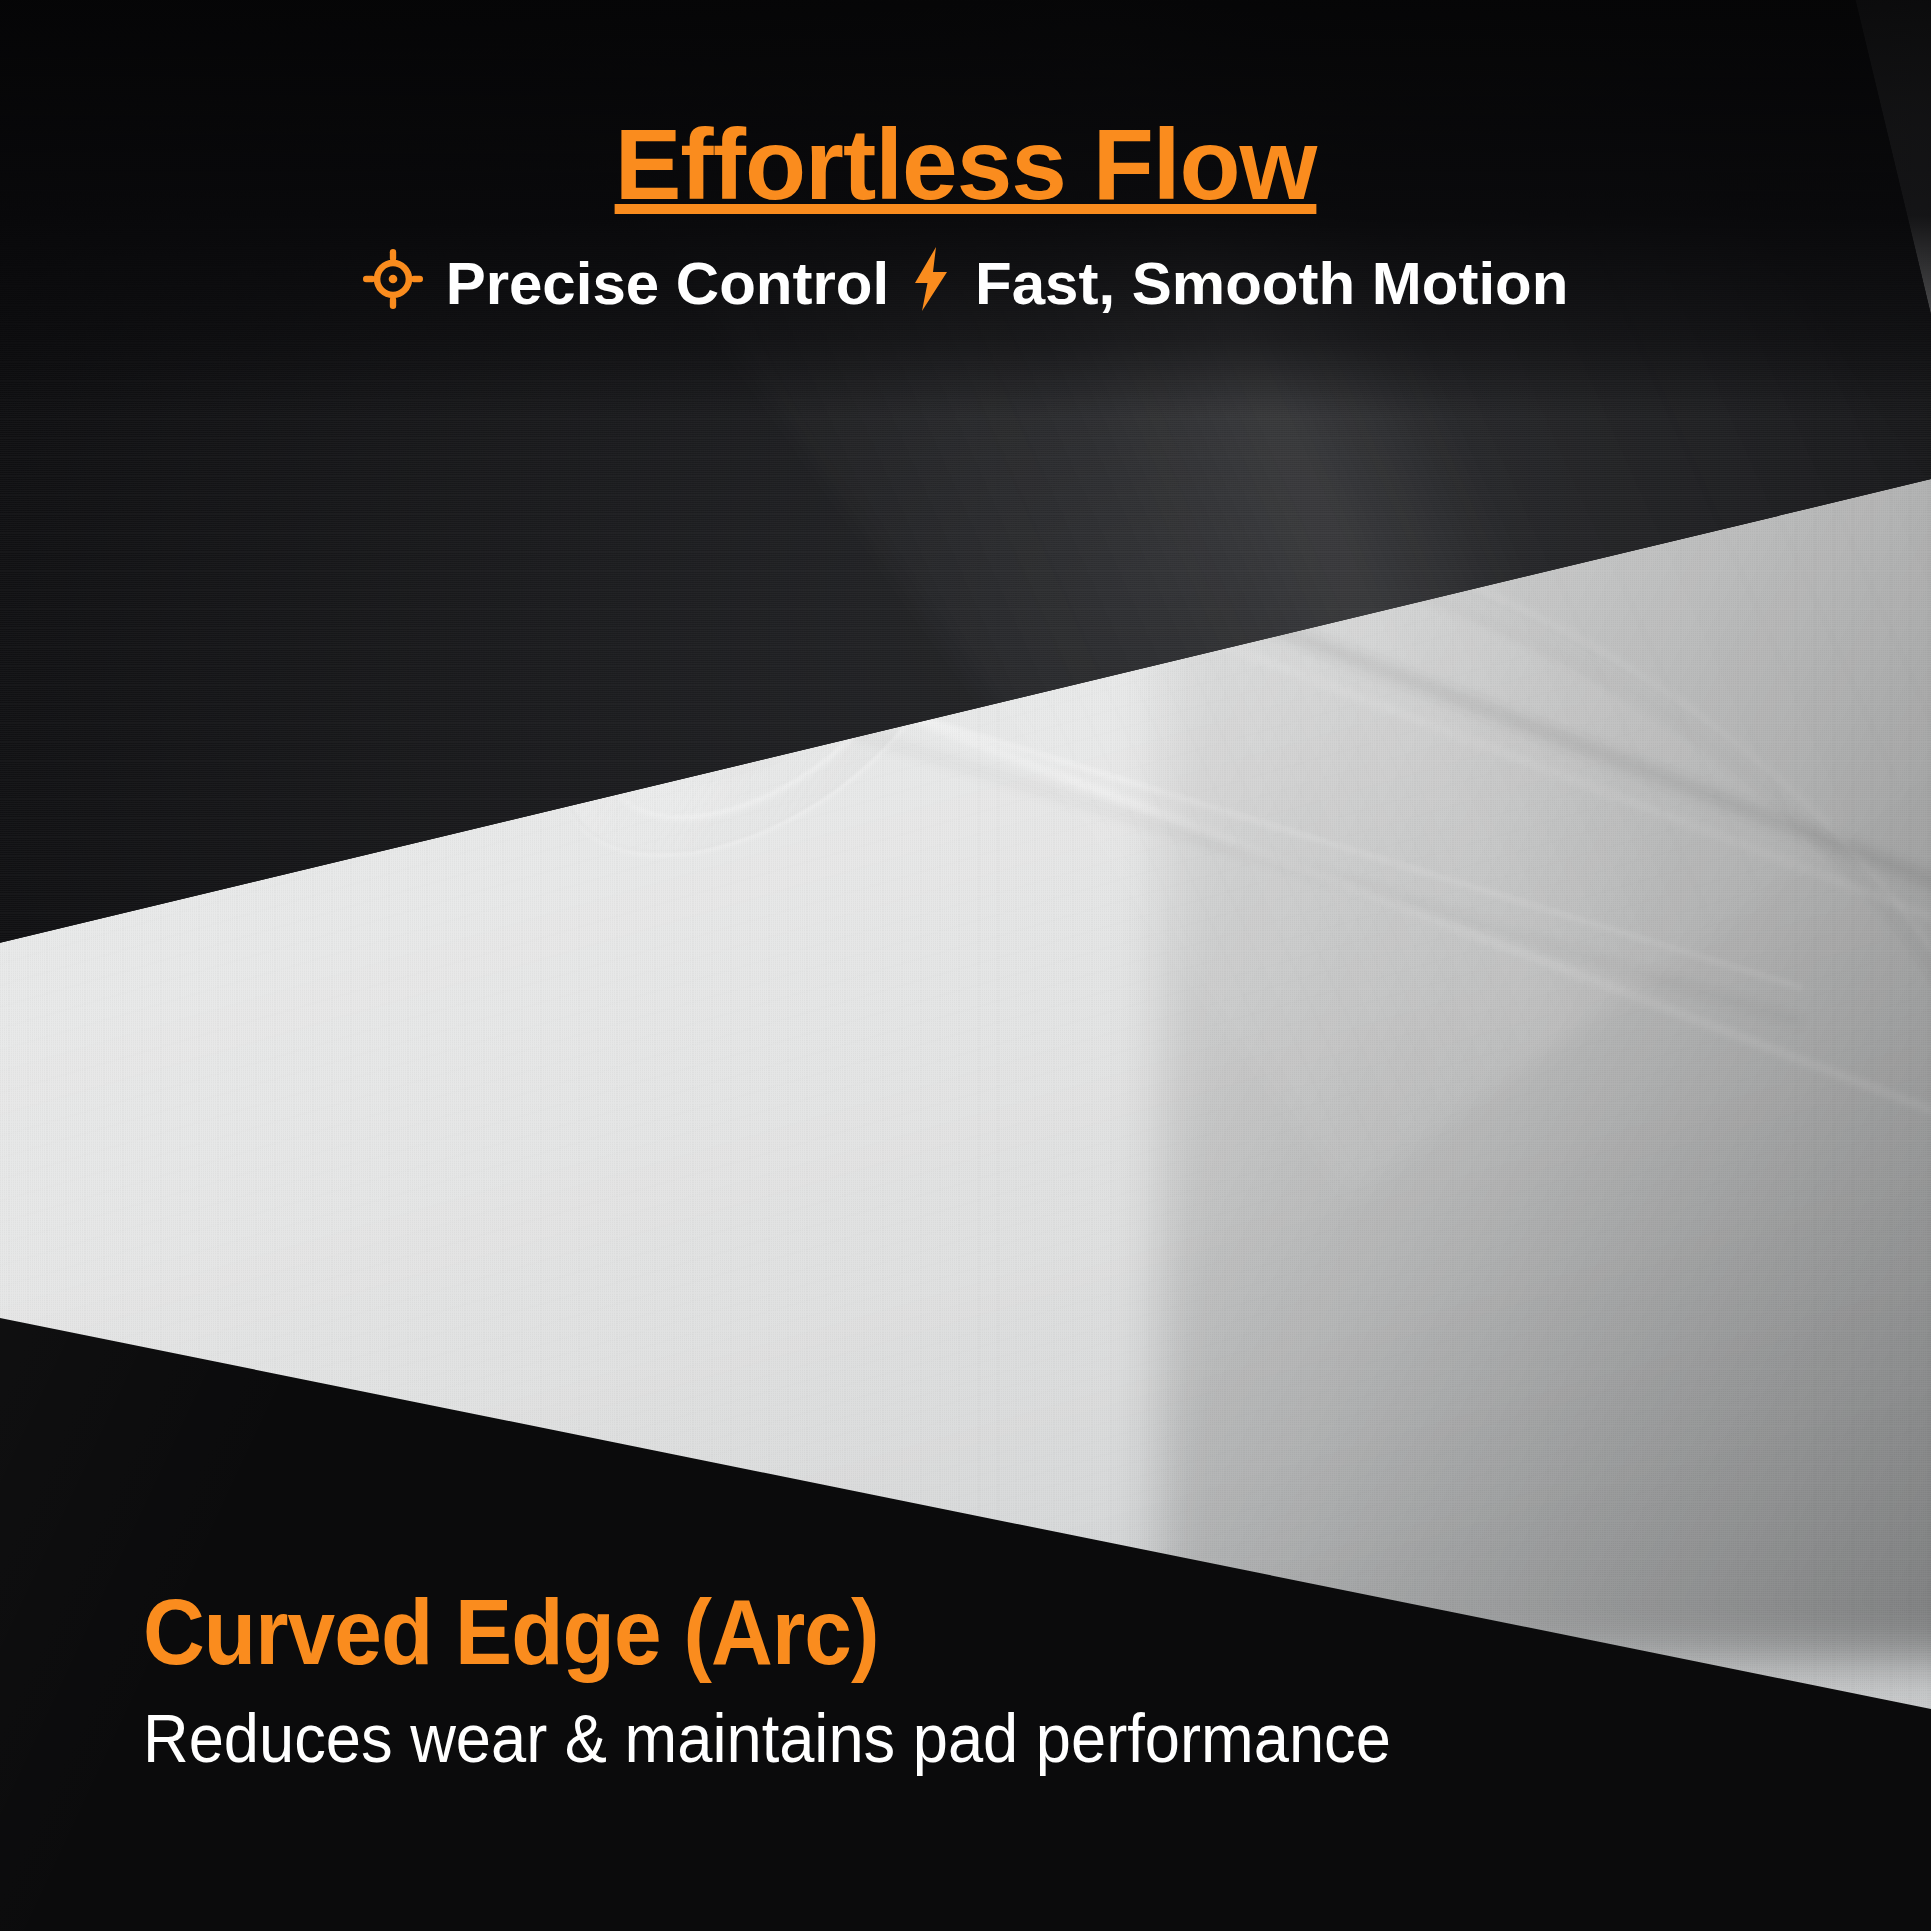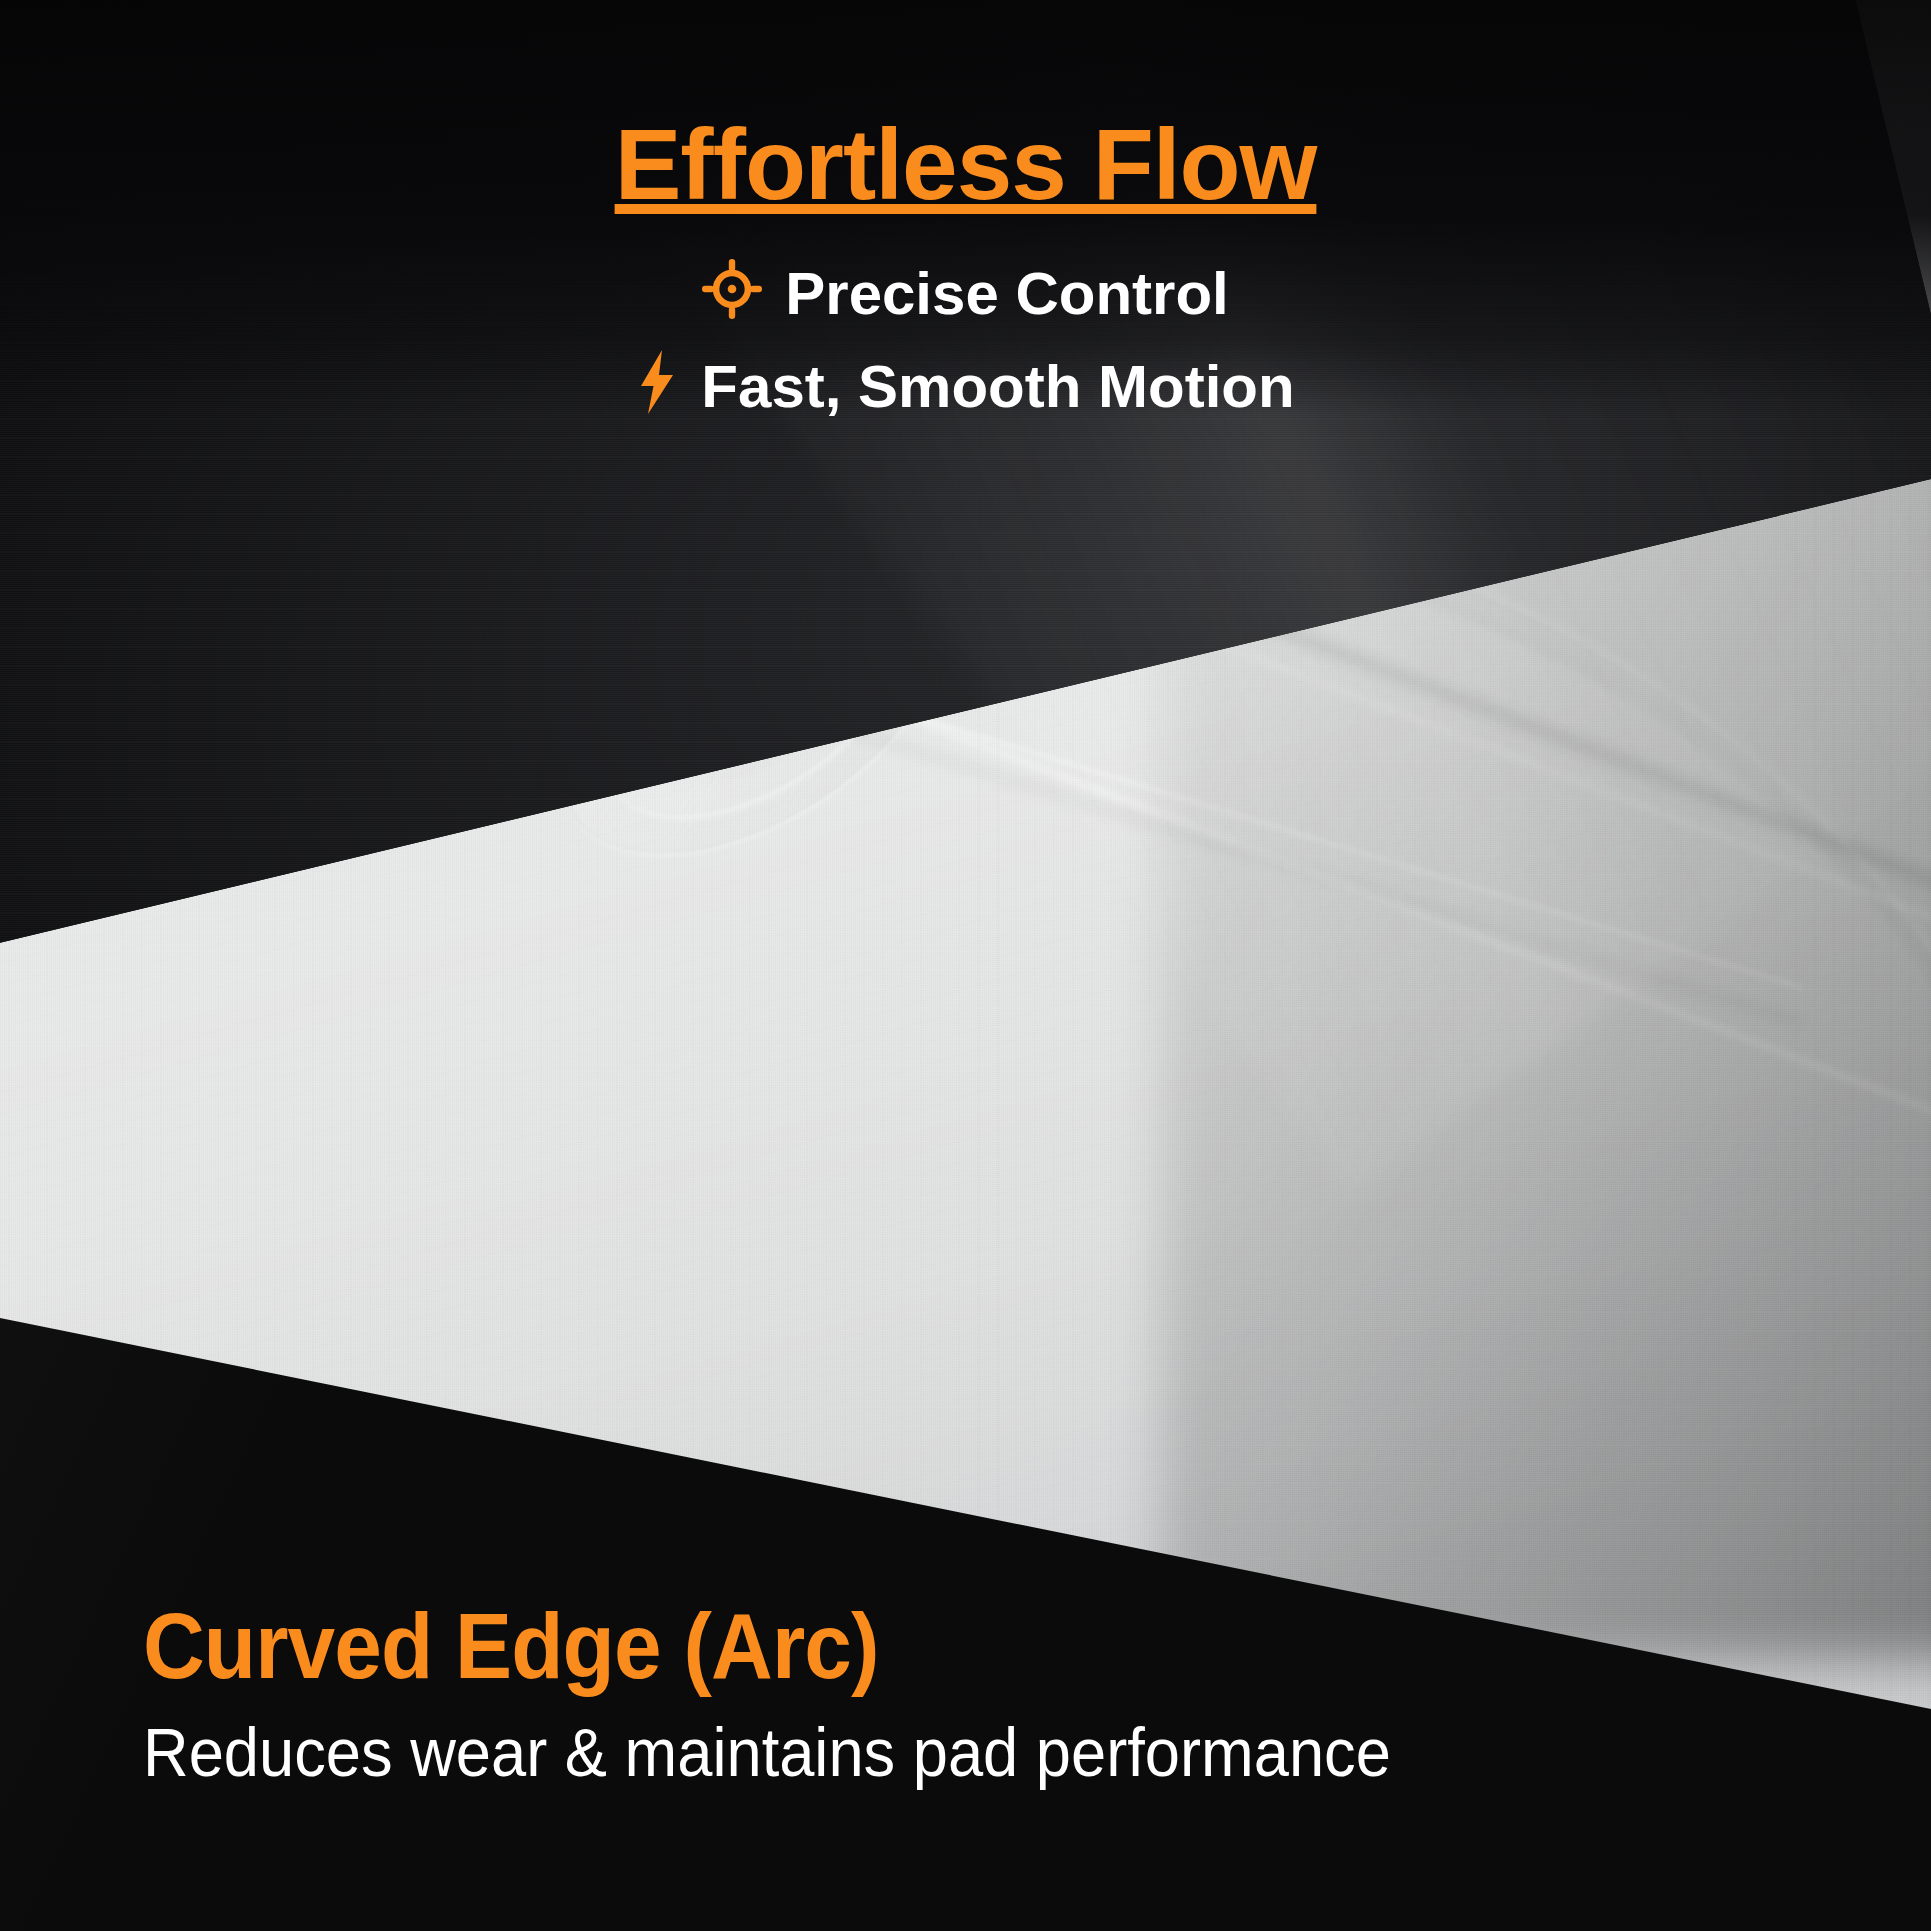--- a/index.html
+++ b/index.html
@@ -188,43 +188,42 @@
   }
   .top-text{position:absolute;left:0;top:0;width:100%;text-align:center;}
   .headline{
     margin:0;padding-top:114px;
     font-size:100px;line-height:1;font-weight:700;letter-spacing:-1px;
     color:#fa8c1e;
     font-family:"Liberation Sans", sans-serif;
     text-decoration:underline;
   }
   .subline{
-    margin:12px;padding-top:33px;
+    margin:0;padding-top:33px;
     font-size:60px;line-height:1;font-weight:600;color:#ffffff;
     display:flex;align-items:center;justify-content:center;gap:21px;
     white-space:nowrap;
-    flex-direction:column;
   }
   .subline .seg{display:inline-flex;align-items:center;gap:23px;}
   .ico{display:inline-block;flex:0 0 auto;}
 
   
   .band{
     position:absolute;left:0;top:0;width:1931px;height:1931px;
     background:#0b0b0c;
     clip-path:polygon(0 1318px, 1931px 1709px, 1931px 1931px, 0 1931px);
     pointer-events:none;
   }
   .band-sheen{
     position:absolute;left:0;top:0;width:1931px;height:1931px;
     background:linear-gradient(115deg, rgba(255,255,255,.05) 0%, rgba(255,255,255,0) 34%);
     clip-path:polygon(0 1318px, 1931px 1709px, 1931px 1931px, 0 1931px);
     pointer-events:none;
   }
-  .band-text{position:absolute;left:143px;bottom:145px;}
+  .band-text{position:absolute;left:143px;bottom:159px;}
   .band-title{
     margin:0;
     font-size:93px;line-height:1.0;font-weight:700;letter-spacing:-1px;
     color:#fa8c1e;
     font-family:"Liberation Sans", sans-serif;
     transform:scaleX(.92);transform-origin:left center;
   }
   .band-sub{
     margin:25px 0 0 0;
     font-size:68px;line-height:1.0;font-weight:500;color:#ffffff;

